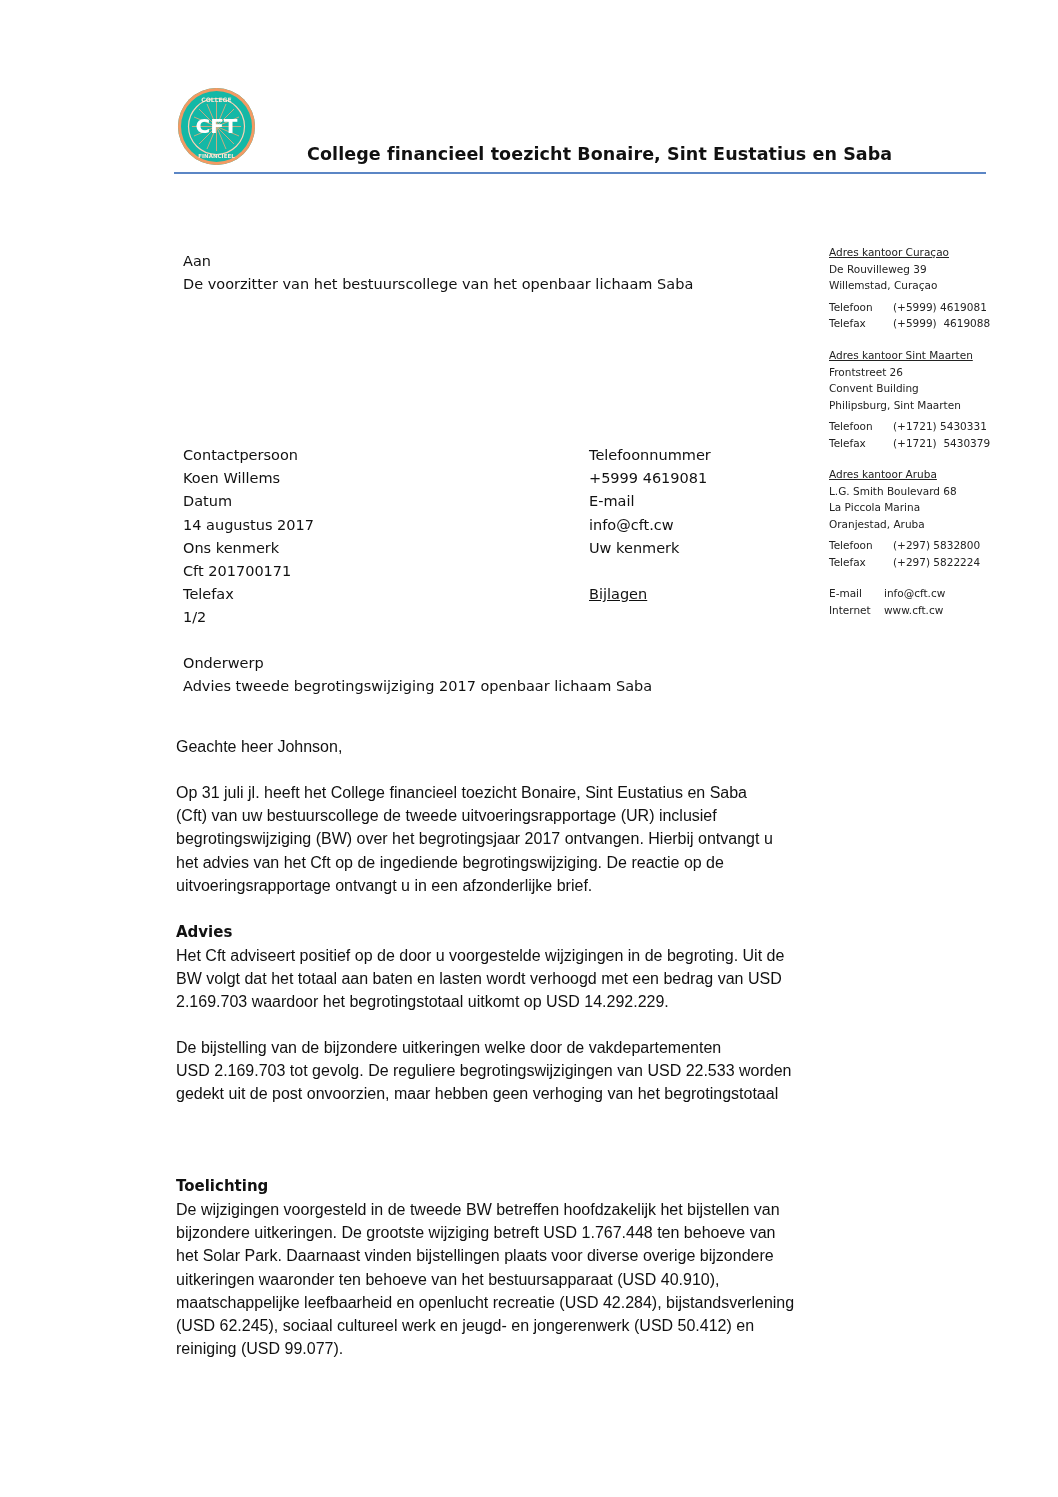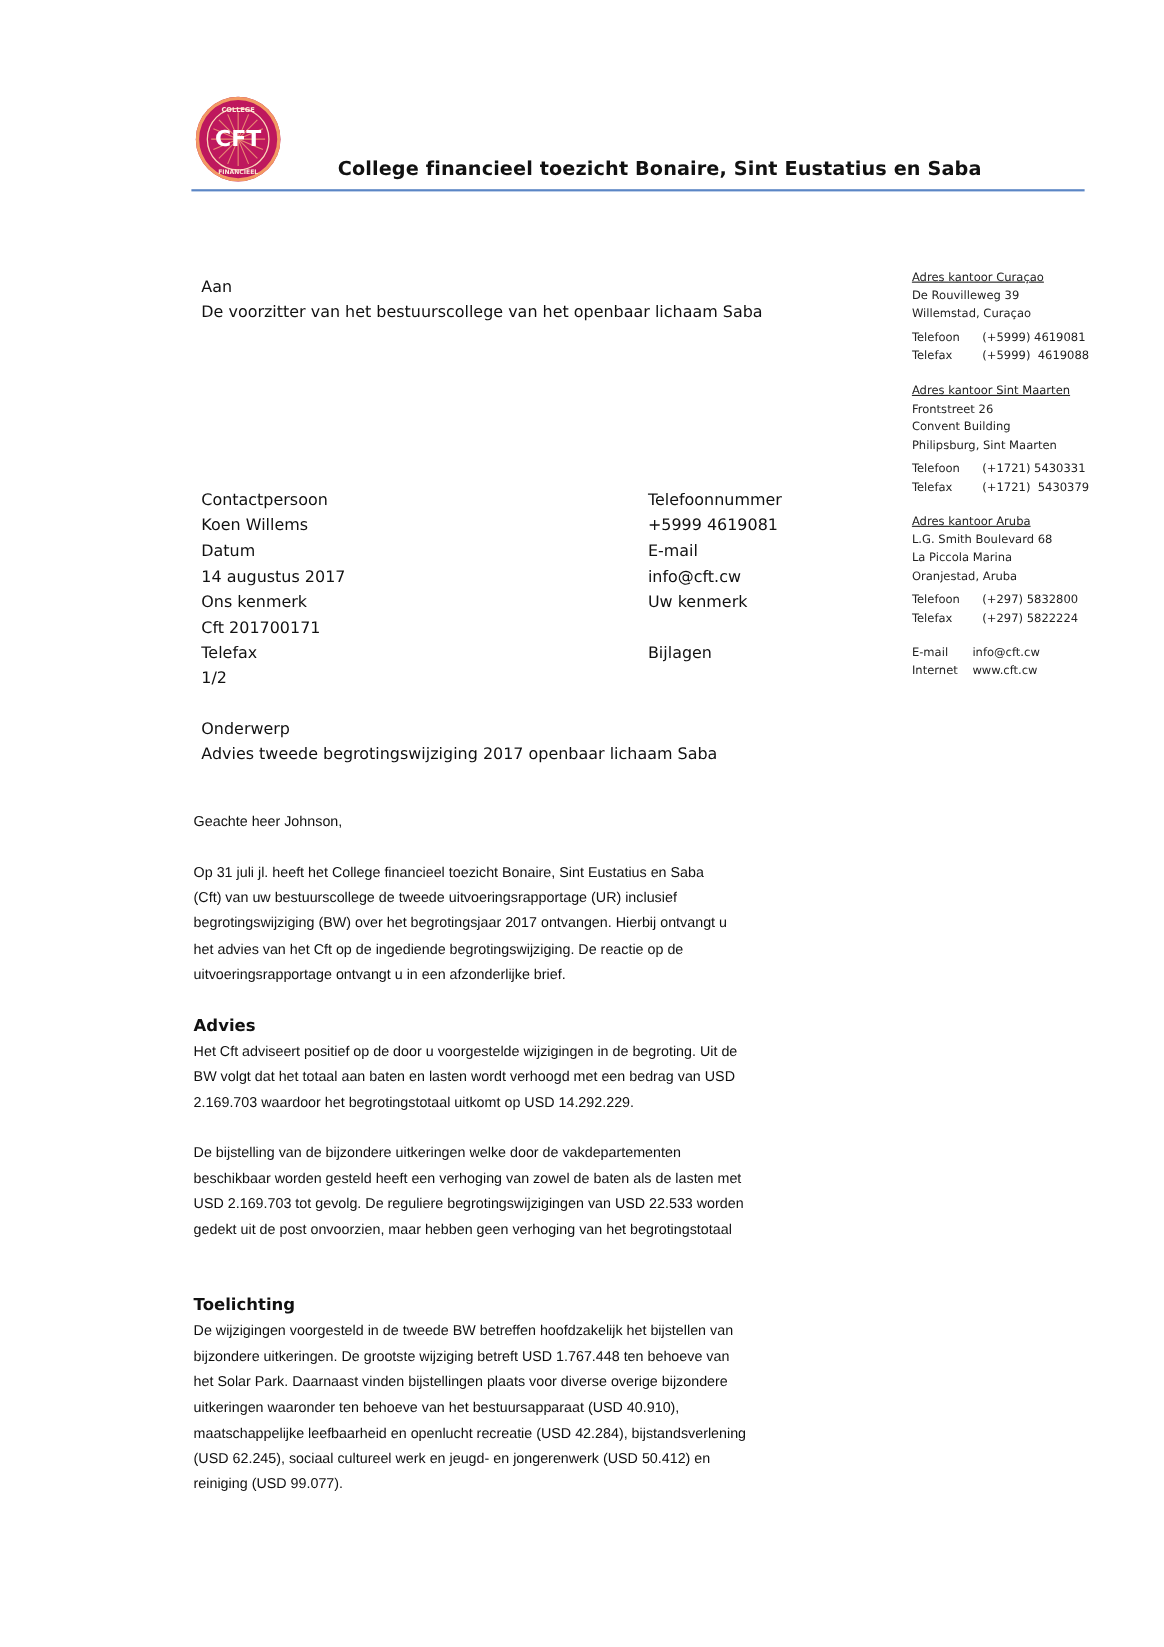--- a/index.html
+++ b/index.html
@@ -2,37 +2,37 @@
 <html><head>
 <meta charset="utf-8">
 <style>
   html, body { margin: 0; padding: 0; background: #ffffff; }
   body { width: 1058px; height: 1497px; position: relative; overflow: hidden;
          font-family: "DejaVu Sans", sans-serif; color: #111; }
   .abs { position: absolute; }
 
   
   .logo { left: 178px; top: 88px; width: 77px; height: 77px; border-radius: 50%;
-          background: #be185d; box-shadow: inset 0 0 0 3px #f39a63; }
+          background: #14b8a6; box-shadow: inset 0 0 0 3px #f39a63; }
   .logo svg { position: absolute; left: 0; top: 0; }
   .org-title { left: 266px; top: 144px; font-size: 17.5px; font-weight: bold; letter-spacing: 0.1px; white-space: nowrap; margin-left: 41px; }
   .header-rule { left: 174px; top: 172px; width: 812px; height: 2px; background: #5b86c5; }
 
   
   .lbl { font-size: 14.5px; white-space: nowrap; line-height: 23px; }
 
   
   .side { left: 829px; font-size: 10.5px; line-height: 16.5px; color: #222; white-space: nowrap; }
   .side .u { text-decoration: underline; }
   .side .row { display: flex; }
   .side .k { width: 64px; }
   .side .k2 { width: 55px; }
 
   
-  .body { left: 176px; width: 710px; font-family: "Liberation Sans", sans-serif; font-size: 13px; line-height: 23.2px; }
+  .body { left: 176px; width: 710px; font-family: "Liberation Sans", sans-serif; font-size: 16px; line-height: 23.2px; }
   .body p { margin: 0; }
   .heading { font-family: "DejaVu Sans", sans-serif; font-weight: bold; font-size: 15px; }
 </style>
 </head>
 <body>
 
 <div class="abs logo">
   <svg width="77" height="77" viewBox="0 0 77 77">
     <g stroke="#f6a978" stroke-width="1" opacity="0.8">
       <line x1="38.5" y1="14" x2="38.5" y2="63"></line>
@@ -63,21 +63,21 @@
 <div class="abs lbl" style="left:183px; top:537px;">Ons kenmerk</div>
 <div class="abs lbl" style="left:183px; top:560px;">Cft 201700171</div>
 <div class="abs lbl" style="left:183px; top:583px;">Telefax</div>
 <div class="abs lbl" style="left:183px; top:606px;">1/2</div>
 
 <div class="abs lbl" style="left:589px; top:444px;">Telefoonnummer</div>
 <div class="abs lbl" style="left:589px; top:467px;">+5999 4619081</div>
 <div class="abs lbl" style="left:589px; top:490px;">E-mail</div>
 <div class="abs lbl" style="left:589px; top:514px;">info@cft.cw</div>
 <div class="abs lbl" style="left:589px; top:537px;">Uw kenmerk</div>
-<div class="abs lbl" style="left:589px; top:583px;">Bijlagen</div>
+<div class="abs lbl" style="left:589px; top:583px;text-decoration:underline;">Bijlagen</div>
 
 <div class="abs lbl" style="left:183px; top:652px;">Onderwerp</div>
 <div class="abs lbl" style="left:183px; top:675px;">Advies tweede begrotingswijziging 2017 openbaar lichaam Saba</div>
 
 <div class="abs side" style="top:244px;">
   <div class="u">Adres kantoor Curaçao</div>
   <div>De Rouvilleweg 39</div>
   <div>Willemstad, Curaçao</div>
   <div style="height:5px"></div>
   <div class="row">
@@ -145,21 +145,20 @@
 
 <div class="abs body heading" style="top:921px;">Advies</div>
 <div class="abs body" style="top:944px;">
   <p>Het Cft adviseert positief op de door u voorgestelde wijzigingen in de begroting. Uit de</p>
   <p>BW volgt dat het totaal aan baten en lasten wordt verhoogd met een bedrag van USD</p>
   <p>2.169.703 waardoor het begrotingstotaal uitkomt op USD 14.292.229.</p>
 </div>
 
 <div class="abs body" style="top:1036px;">
   <p>De bijstelling van de bijzondere uitkeringen welke door de vakdepartementen</p>
-  <p>beschikbaar worden gesteld heeft een verhoging van zowel de baten als de lasten met</p>
   <p>USD 2.169.703 tot gevolg. De reguliere begrotingswijzigingen van USD 22.533 worden</p>
   <p>gedekt uit de post onvoorzien, maar hebben geen verhoging van het begrotingstotaal</p>
 </div>
 
 <div class="abs body heading" style="top:1175px;">Toelichting</div>
 <div class="abs body" style="top:1198px;">
   <p>De wijzigingen voorgesteld in de tweede BW betreffen hoofdzakelijk het bijstellen van</p>
   <p>bijzondere uitkeringen. De grootste wijziging betreft USD 1.767.448 ten behoeve van</p>
   <p>het Solar Park. Daarnaast vinden bijstellingen plaats voor diverse overige bijzondere</p>
   <p>uitkeringen waaronder ten behoeve van het bestuursapparaat (USD 40.910),</p>

